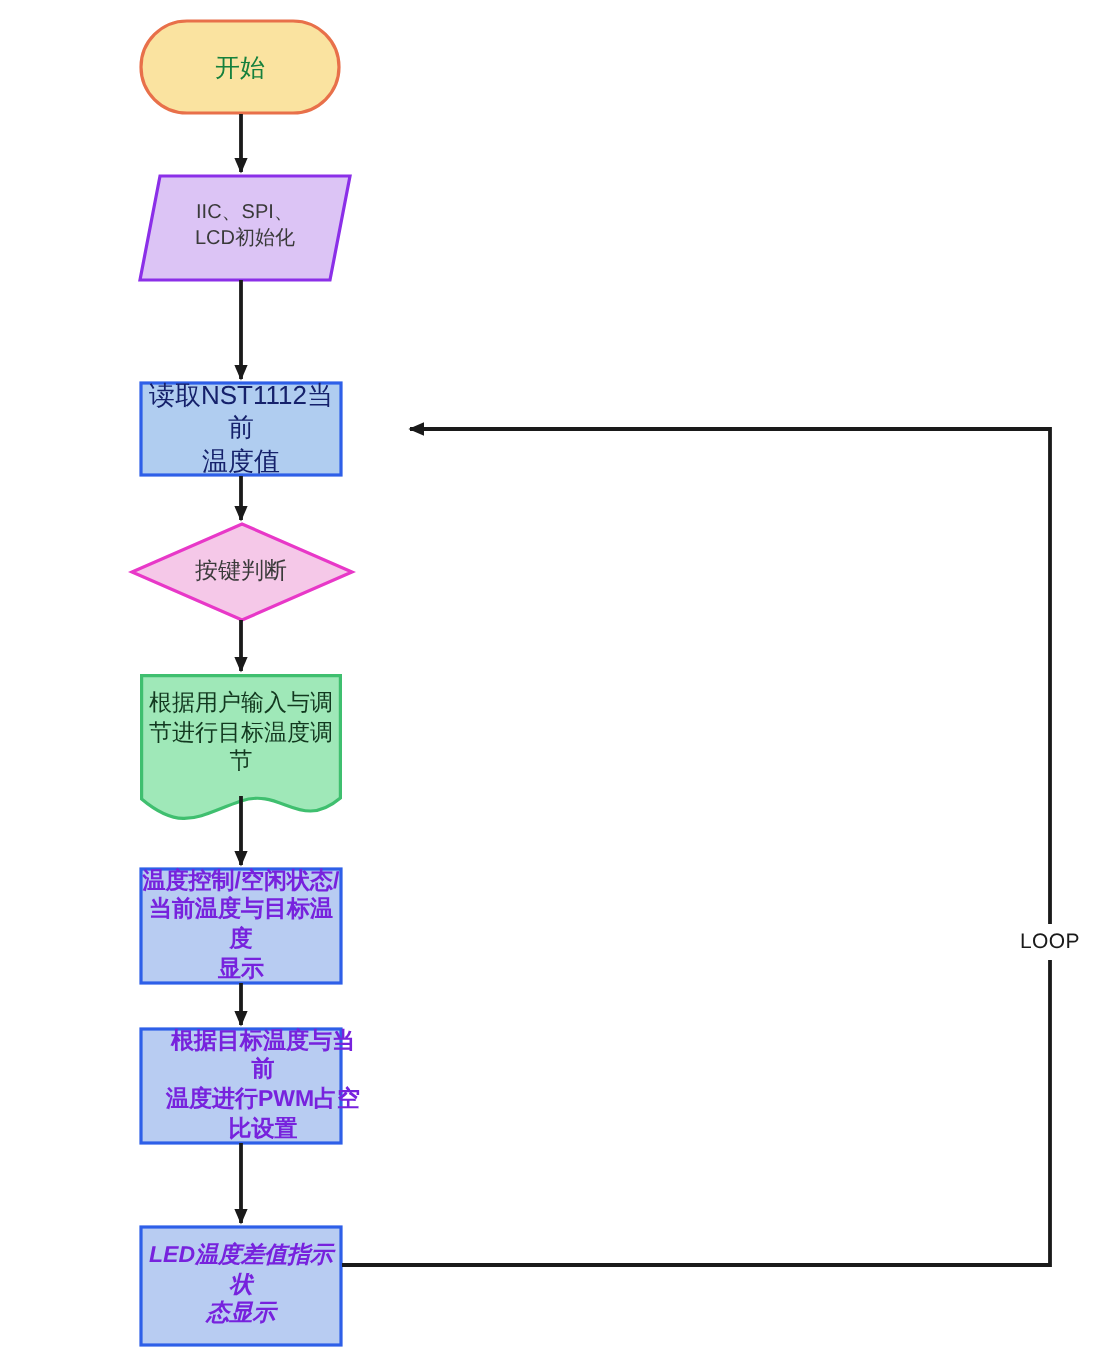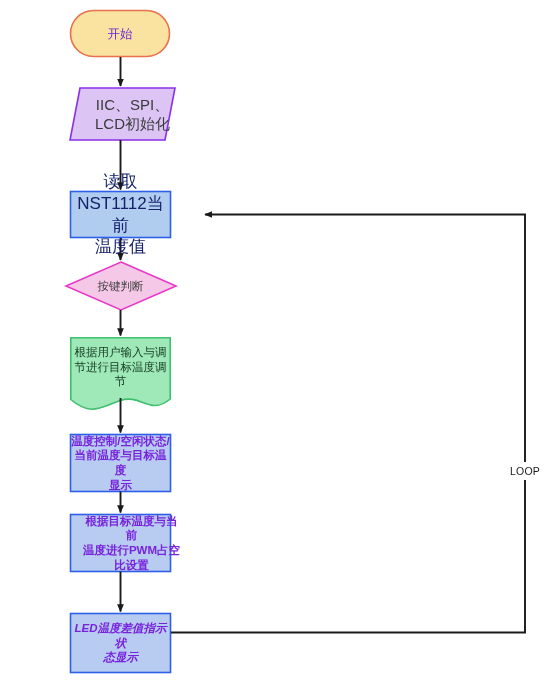--- a/index.html
+++ b/index.html
@@ -26,29 +26,29 @@
     display: flex;
     align-items: center;
     justify-content: center;
     text-align: center;
     pointer-events: none;
     line-height: 1.28;
     white-space: pre-line;
   }
   .lbl-start {
     left: 70px; top: 10px; width: 100px; height: 47px;
-    font-size: 12.5px; color: #6d28d9; font-weight: 400;
+    font-size: 12.5px; color: #15803d; font-weight: 400;
   }
   .lbl-init {
-    left: 85px; top: 88px; width: 95px; height: 52px;
-    font-size: 15px; color: #3a3a3a;
+    left: 75px; top: 88px; width: 95px; height: 52px;
+    font-size: 10px; color: #3a3a3a;
   }
   .lbl-read {
     left: 70px; top: 191px; width: 101px; height: 47px;
-    font-size: 17px; color: #15216b; font-weight: 500;
+    font-size: 13px; color: #15216b; font-weight: 500;
   }
   .lbl-key {
     left: 70px; top: 262px; width: 101px; height: 48px;
     font-size: 11.5px; color: #3a3a3a; font-weight: 500;
   }
   .lbl-adjust {
     left: 72px; top: 337px; width: 97px; height: 60px;
     font-size: 11.5px; color: #12381f; font-weight: 500;
   }
   .lbl-display {

